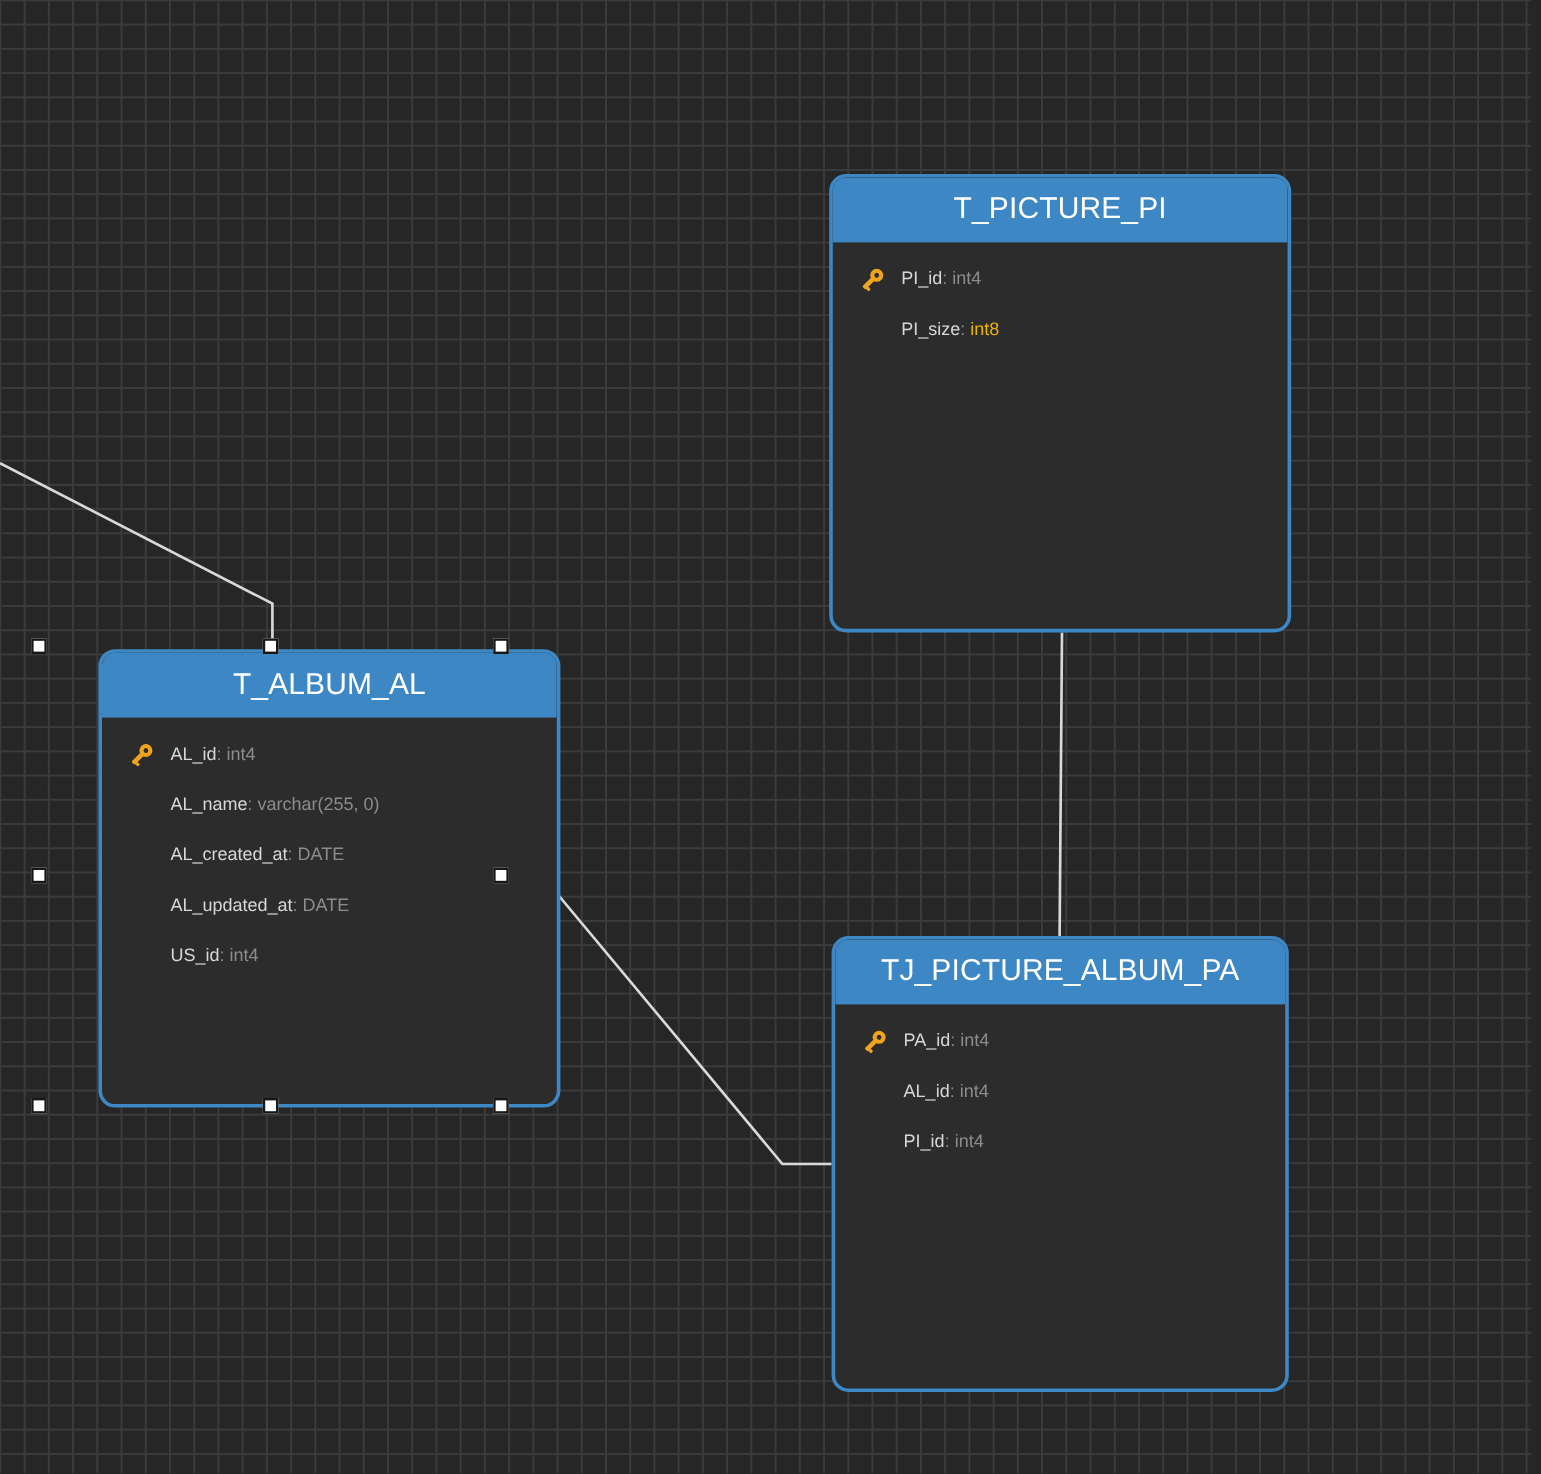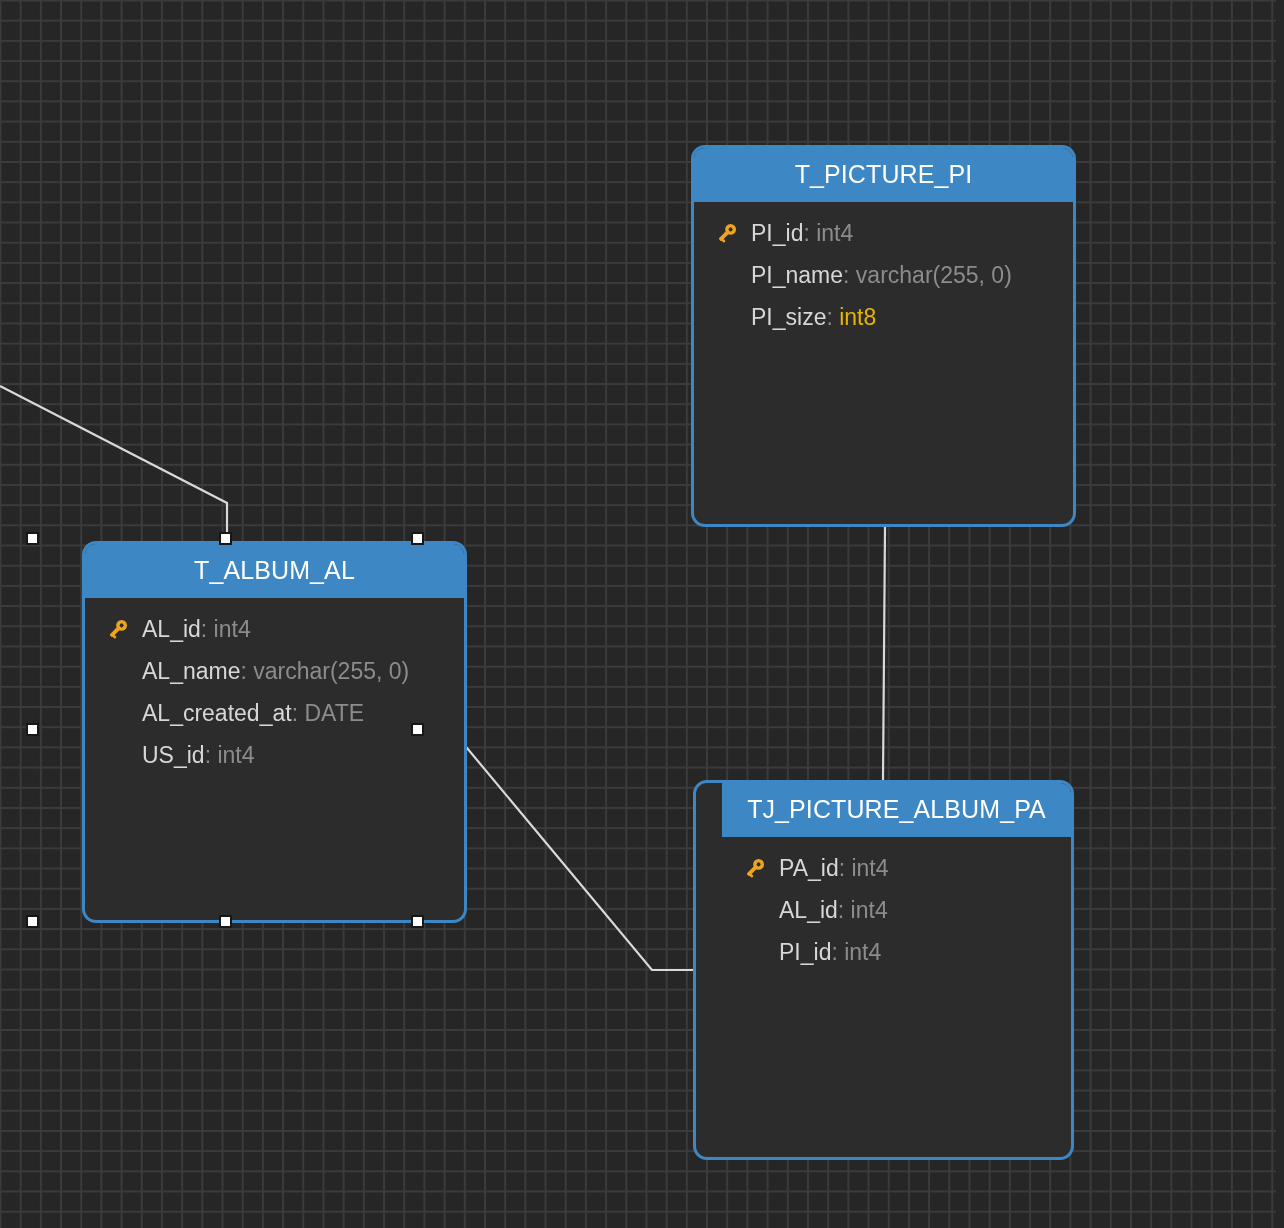--- a/index.html
+++ b/index.html
@@ -11,21 +11,21 @@
             linear-gradient(to bottom, #3b3b3b 1.6px, transparent 1.6px);
           background-size:20.2px 20.2px;
           background-position:-0.5px -0.5px;}
   .links{position:absolute;left:0;top:0;width:1284px;height:1228px;pointer-events:none;}
   .table{position:absolute;border:3px solid #3c87c4;border-radius:14px;
          background:#2c2c2c;box-sizing:border-box;overflow:hidden;}
   .thead{background:#3c87c4;color:#ffffff;text-align:center;
          font-size:25px;line-height:1;padding:14px 8px 15px;
          letter-spacing:.1px;white-space:nowrap;}
   .tbody{padding:10px 0 0 0;}
-  .row{position:relative;height:42px;line-height:42px;font-size:23px;
+  .row{position:relative;height:42px;line-height:42px;font-size:15px;
        padding-left:57px;white-space:nowrap;color:#d7d7d7;}
   .row .ftype{color:#8c8c8c;}
   .kicon{position:absolute;left:21px;top:50%;width:25px;height:25px;
          margin-top:-13px;}
   .handle{position:absolute;width:13px;height:13px;background:#ffffff;
           border:2px solid #171717;box-sizing:border-box;}
 </style>
 </head>
 <body>
 
@@ -42,41 +42,41 @@
         <div class="thead" style="background: rgb(60, 135, 196);">T_PICTURE_PI</div>
         <div class="tbody">
           <div class="row"><svg class="kicon" viewBox="0 0 24 24">
               <g transform="rotate(-45 12 12)">
                 <rect x="1.6" y="10.1" width="10.5" height="3.7" rx="1.1" fill="#efa41e"></rect>
                 <rect x="2.4" y="13.0" width="2.6" height="3.6" rx="1.0" fill="#efa41e"></rect>
                 <circle cx="16.2" cy="12" r="5.2" fill="#efa41e"></circle>
                 <circle cx="16.2" cy="12" r="1.9" fill="#2c2c2c"></circle>
               </g>
             </svg><span>PI_id</span><span style="color: rgb(140, 140, 140);">: </span><span class="ftype" style="color: rgb(140, 140, 140);">int4</span></div>
-          <div class="row"><span>PI_name</span><span style="color: rgb(140, 140, 140);">: </span><span class="ftype" style="color: rgb(140, 140, 140);">varchar(255, 0)</span></div>
           <div class="row"><span>PI_size</span><span style="color: rgb(140, 140, 140);">: </span><span class="ftype" style="color: #eab308;">int8</span></div>
         </div>
       </div>
       <div class="table" style="left: 34px; top: 541px; width: 385px; height: 382px; border-color: rgb(60, 135, 196); background: rgb(44, 44, 44); margin-left: 48px;">
         <div class="thead" style="background: rgb(60, 135, 196);">T_ALBUM_AL</div>
         <div class="tbody">
           <div class="row"><svg class="kicon" viewBox="0 0 24 24">
               <g transform="rotate(-45 12 12)">
                 <rect x="1.6" y="10.1" width="10.5" height="3.7" rx="1.1" fill="#efa41e"></rect>
                 <rect x="2.4" y="13.0" width="2.6" height="3.6" rx="1.0" fill="#efa41e"></rect>
                 <circle cx="16.2" cy="12" r="5.2" fill="#efa41e"></circle>
                 <circle cx="16.2" cy="12" r="1.9" fill="#2c2c2c"></circle>
               </g>
             </svg><span>AL_id</span><span style="color: rgb(140, 140, 140);">: </span><span class="ftype" style="color: rgb(140, 140, 140);">int4</span></div>
           <div class="row"><span>AL_name</span><span style="color: rgb(140, 140, 140);">: </span><span class="ftype" style="color: rgb(140, 140, 140);">varchar(255, 0)</span></div>
           <div class="row"><span>AL_created_at</span><span style="color: rgb(140, 140, 140);">: </span><span class="ftype" style="color: rgb(140, 140, 140);">DATE</span></div>
+          <div class="row"><span>AL_updated_at</span><span style="color: rgb(140, 140, 140);">: </span><span class="ftype" style="color: rgb(140, 140, 140);">DATE</span></div>
           <div class="row"><span>US_id</span><span style="color: rgb(140, 140, 140);">: </span><span class="ftype" style="color: rgb(140, 140, 140);">int4</span></div>
         </div>
       </div>
-      <div class="table" style="left: 693px; top: 780px; width: 381px; height: 380px; border-color: rgb(60, 135, 196); background: rgb(44, 44, 44); padding-left: 26px;">
+      <div class="table" style="left: 693px; top: 780px; width: 381px; height: 380px; border-color: rgb(60, 135, 196); background: rgb(44, 44, 44);">
         <div class="thead" style="background: rgb(60, 135, 196);">TJ_PICTURE_ALBUM_PA</div>
         <div class="tbody">
           <div class="row"><svg class="kicon" viewBox="0 0 24 24">
               <g transform="rotate(-45 12 12)">
                 <rect x="1.6" y="10.1" width="10.5" height="3.7" rx="1.1" fill="#efa41e"></rect>
                 <rect x="2.4" y="13.0" width="2.6" height="3.6" rx="1.0" fill="#efa41e"></rect>
                 <circle cx="16.2" cy="12" r="5.2" fill="#efa41e"></circle>
                 <circle cx="16.2" cy="12" r="1.9" fill="#2c2c2c"></circle>
               </g>
             </svg><span>PA_id</span><span style="color: rgb(140, 140, 140);">: </span><span class="ftype" style="color: rgb(140, 140, 140);">int4</span></div>

